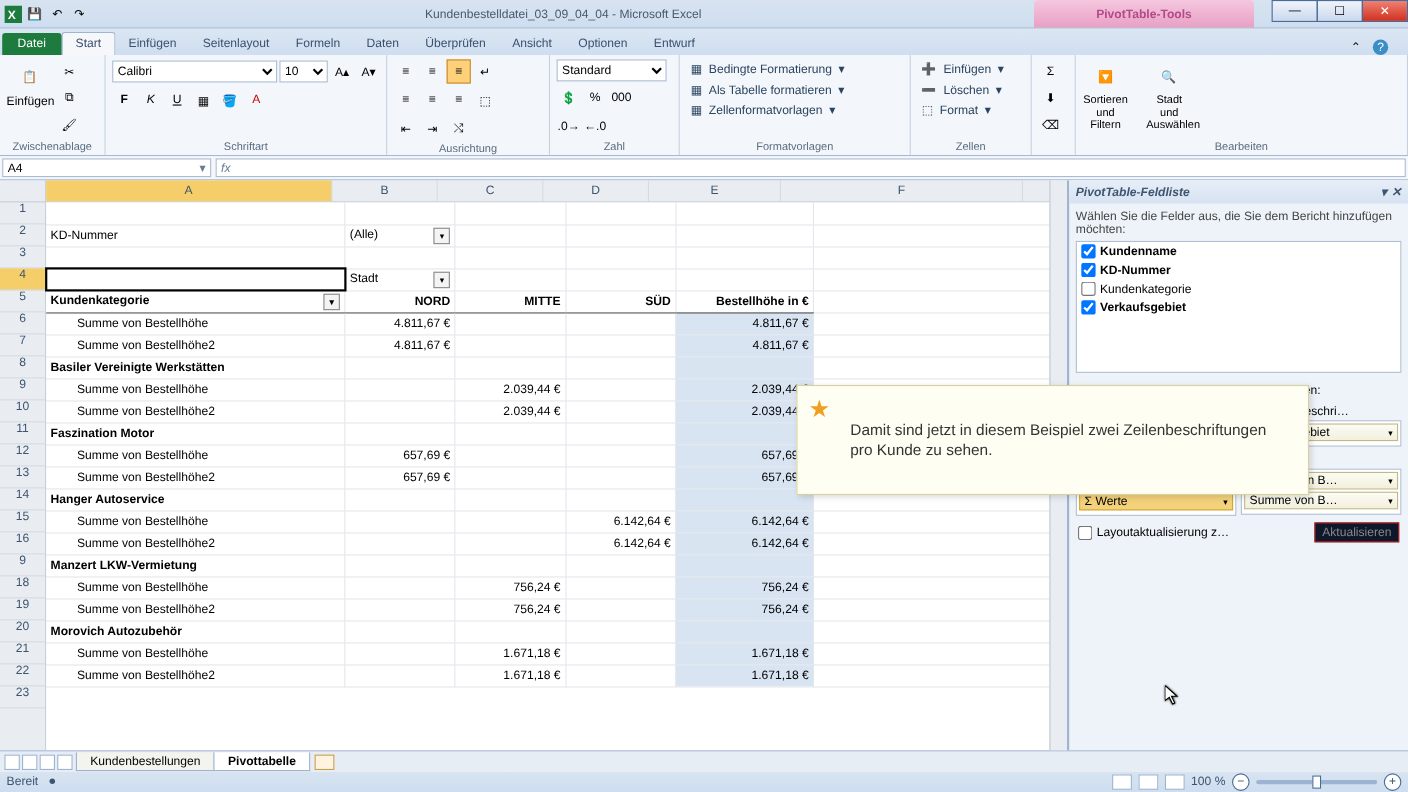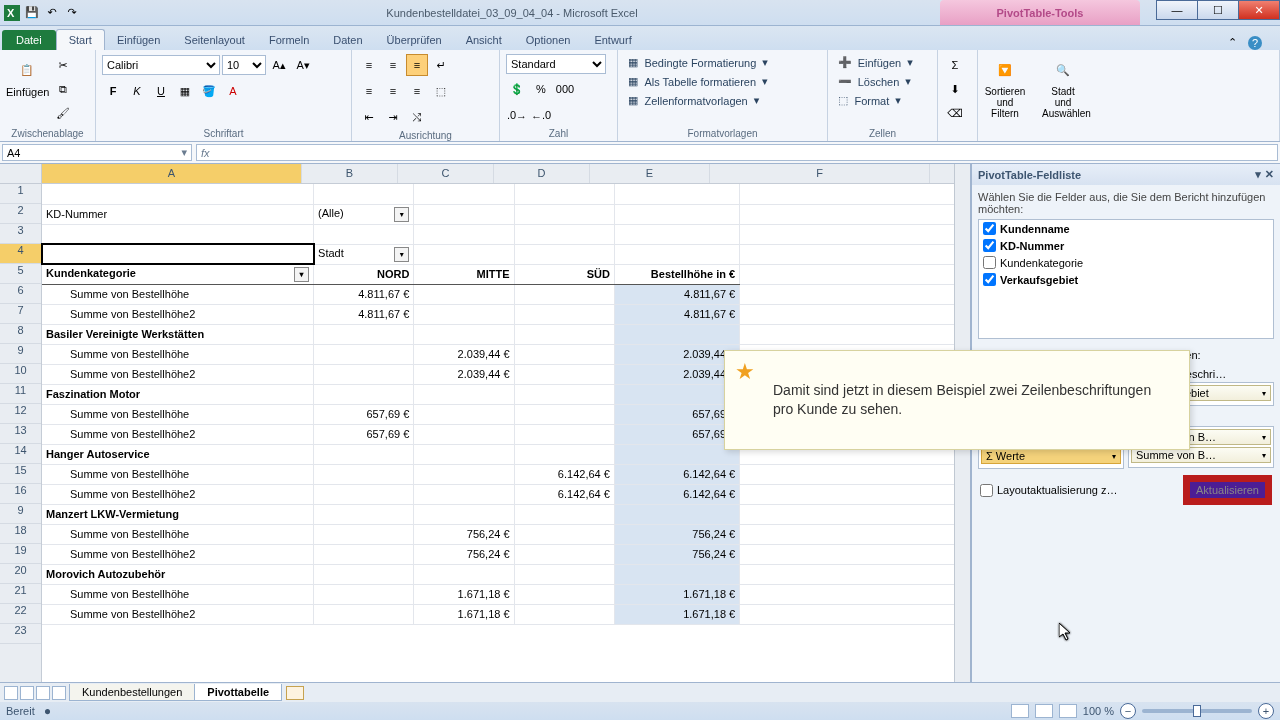--- a/index.html
+++ b/index.html
@@ -61,38 +61,38 @@
 .grid td.hdr { font-weight:bold; background:#fff; border-bottom:1px solid #555;}
 .grid td.grp { font-weight:bold;}
 .grid td.lbl { padding-left:28px;}
 .grid .selcell { outline:2px solid #000; outline-offset:-1px;}
 .grid .filterdd { float:right; width:15px;height:15px; border:1px solid #888; display:inline-flex;align-items:center;justify-content:center; font-size:8px; background:#f4f4f4;}
 
 .vsbar { width:16px; background:#e9edf2; border-left:1px solid #c0c8d2;}
 
 
 .fieldlist { width:310px; background:#eef3f9; border-left:2px solid #a0b4cf; display:flex; flex-direction:column;}
-.fieldlist .fl-title { background:linear-gradient(#e7eef8,#d7e2f1); padding:4px 6px; font-weight:bold; color:#3d5570; display:flex; align-items:center;}
+.fieldlist .fl-title { background:linear-gradient(#e7eef8,#d7e2f1); padding:4px 6px; font-weight:bold; color:#3d5570; display:flex; align-items:center;font-style:italic;}
 .fieldlist .fl-title .x { margin-left:4px; cursor:pointer;}
 .fieldlist .fl-body { padding:6px; display:flex; flex-direction:column; flex:1;}
 .fieldlist .hint { font-size:11px; color:#444; margin-bottom:4px;}
 .fieldlist .fields { border:1px solid #b0bfd2; background:#fff; height:120px; overflow:auto;}
 .fieldlist .fld { display:flex; align-items:center; gap:4px; padding:2px 4px;}
 .fieldlist .fld input { margin:0;}
 .fieldlist .fld.bold { font-weight:bold;}
 .fieldlist .areas-hint { margin:10px 0 4px; font-size:11px;}
 .fieldlist .areas { display:grid; grid-template-columns:1fr 1fr; gap:4px;}
 .fieldlist .area { }
 .fieldlist .area-h { display:flex; align-items:center; gap:4px; font-size:11px; padding:2px 0;}
 .fieldlist .area-box { border:1px solid #b0bfd2; background:#fff; min-height:24px; padding:2px;}
 .fieldlist .pill { background:linear-gradient(#fcfcf4,#f2efdc); border:1px solid #c0b886; padding:1px 4px; display:flex; align-items:center; margin-bottom:2px; font-size:11px;}
 .fieldlist .pill .dd { margin-left:auto; font-size:8px;}
 .fieldlist .pill.sel { background:#f4d27b; border-color:#d6a53a;}
 .fieldlist .footer { display:flex; align-items:center; gap:4px; padding:6px 2px; font-size:11px;}
-.fieldlist .footer button { margin-left:auto; padding:2px 6px; background:#4c1d95; border:7px solid #b91c1c; color:#888;}
+.fieldlist .footer button { margin-left:auto; padding:2px 6px; background:#0f172a; border:1px solid #b91c1c; color:#888;}
 
 
 .sheet-tabs { height:20px; background:#e7edf4; display:flex; align-items:center; border-top:1px solid #a0b4cf;}
 .sheet-tabs .nav { display:flex; gap:2px; padding:0 4px;}
 .sheet-tabs .nav span { width:14px;height:14px; background:#fff; border:1px solid #9cb4d1; display:inline-block;}
 .sheet-tabs .stab { padding:2px 12px; background:#f4f4ee; border:1px solid #9cb4d1; border-top:none; margin-left:-1px;}
 .sheet-tabs .stab.active { background:#fff; font-weight:bold;}
 .sheet-tabs .add { width:18px;height:14px; border:1px solid #c6a24f; background:#fdf3e0; margin-left:4px;}
 .sheet-tabs .hscroll { flex:1; display:flex; justify-content:center;}
 
@@ -166,21 +166,21 @@
         <span class="small-btn">🖌</span>
       </div>
     </div>
     <div class="group-label">Zwischenablage</div>
   </div>
 
   <div class="group" style="width:256px">
     <div class="group-body">
         <div class="col" style="gap:4px;">
       <div class="row">
-        <select class="combo" style="width:118px"><option>Calibri</option></select>
+        <select class="combo" style="width:150px"><option>Calibri</option></select>
         <select class="combo" style="width:44px"><option>10</option></select>
         <span class="small-btn">A▴</span>
         <span class="small-btn">A▾</span>
       </div>
       <div class="row">
         <span class="small-btn">
               <b>F</b>
             </span>
         <span class="small-btn">
               <i>K</i>
@@ -277,20 +277,21 @@
     <div class="group-body" style="gap:16px;">
       <div class="big-btn">
         <div class="glyph">🔽</div>
         <div style="font-size:10px;">Sortieren und Filtern</div>
       </div>
       <div class="big-btn">
         <div class="glyph">🔍</div>
         <div style="font-size:10px;">Stadt und Auswählen</div>
       </div>
     </div>
+    <div class="group-label">Bearbeiten</div>
   </div>
 </div>
 
 <div class="formulabar">
   <div class="namebox">
       <span>A4</span>
       <span class="dd">▾</span>
     </div>
   <div class="fxarea">
       <span class="fx">fx</span>

